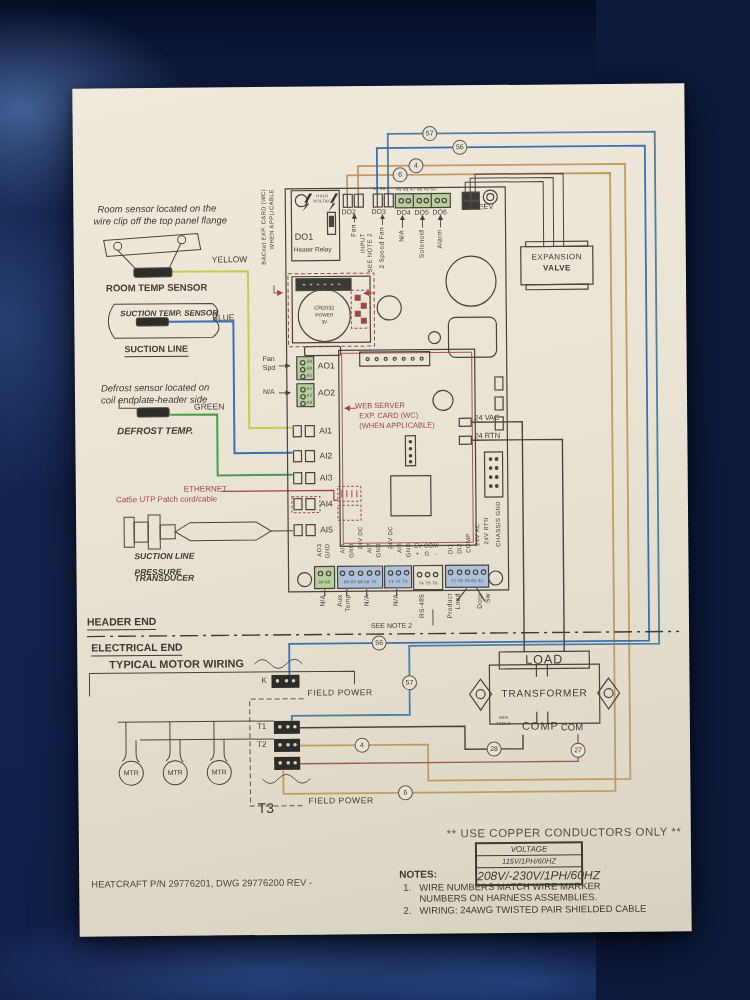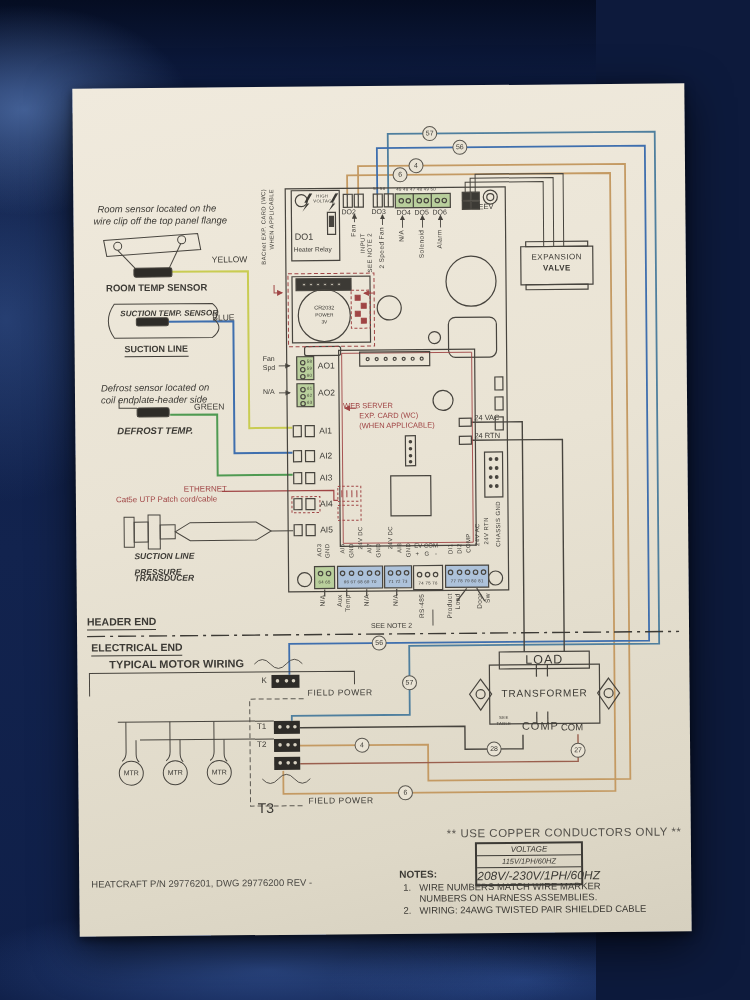--- a/index.html
+++ b/index.html
@@ -399,21 +399,21 @@
 <div class="t tiny stack" style="left:232px;top:299px;line-height:1.62;">61
 62
 63</div>
 
 <div class="t" style="left:244px;top:340px;font-size:8.5px;">AI1</div>
 <div class="t" style="left:244px;top:365px;font-size:8.5px;">AI2</div>
 <div class="t" style="left:244px;top:387px;font-size:8.5px;">AI3</div>
 <div class="t" style="left:244px;top:413px;font-size:8.5px;">AI4</div>
 <div class="t" style="left:244px;top:439px;font-size:8.5px;">AI5</div>
 
-<div class="t red" style="left:268px;top:316px;font-size:7.5px;">WEB SERVER</div>
+<div class="t red" style="left:280px;top:316px;font-size:7.5px;">WEB SERVER</div>
 <div class="t red" style="left:284px;top:326px;font-size:7.5px;">EXP. CARD (WC)</div>
 <div class="t red" style="left:284px;top:336px;font-size:7.5px;">(WHEN APPLICABLE)</div>
 
 <div class="t" style="left:399px;top:329px;font-size:7.5px;">24 VAC</div>
 <div class="t" style="left:399px;top:347px;font-size:7.5px;">24 RTN</div>
 <div class="v" style="left:419px;top:416px;font-size:6px;">CHASSIS GND</div>
 
 <div class="v" style="left:240px;top:457px;font-size:6px;">AO3</div>
 <div class="v" style="left:248px;top:457px;font-size:6px;">GND</div>
 <div class="v" style="left:263px;top:457px;font-size:6px;">AI6</div>

